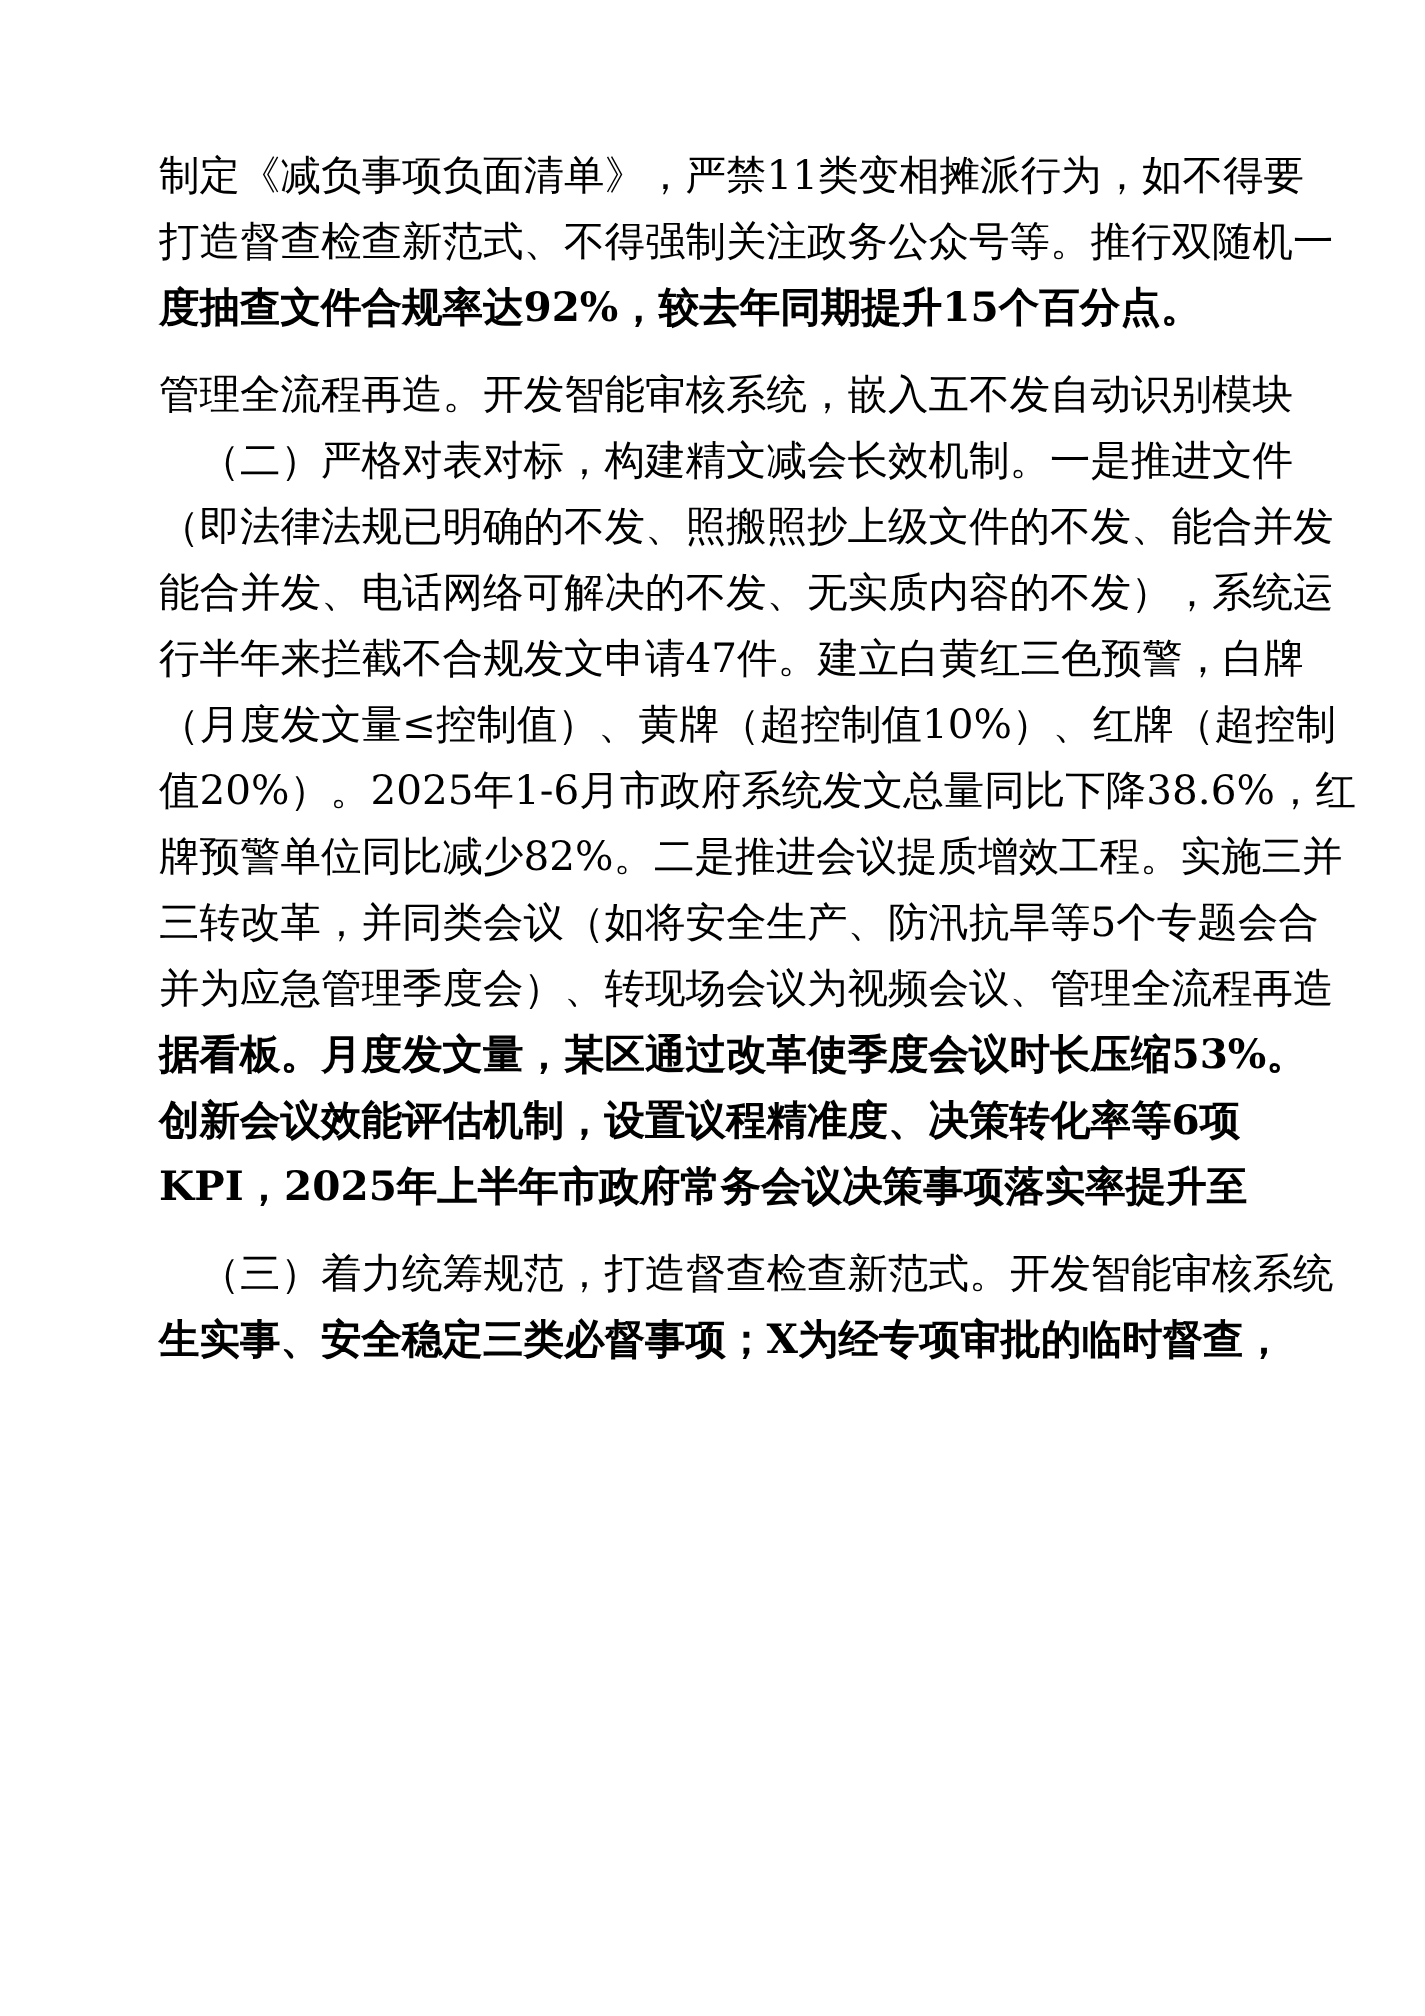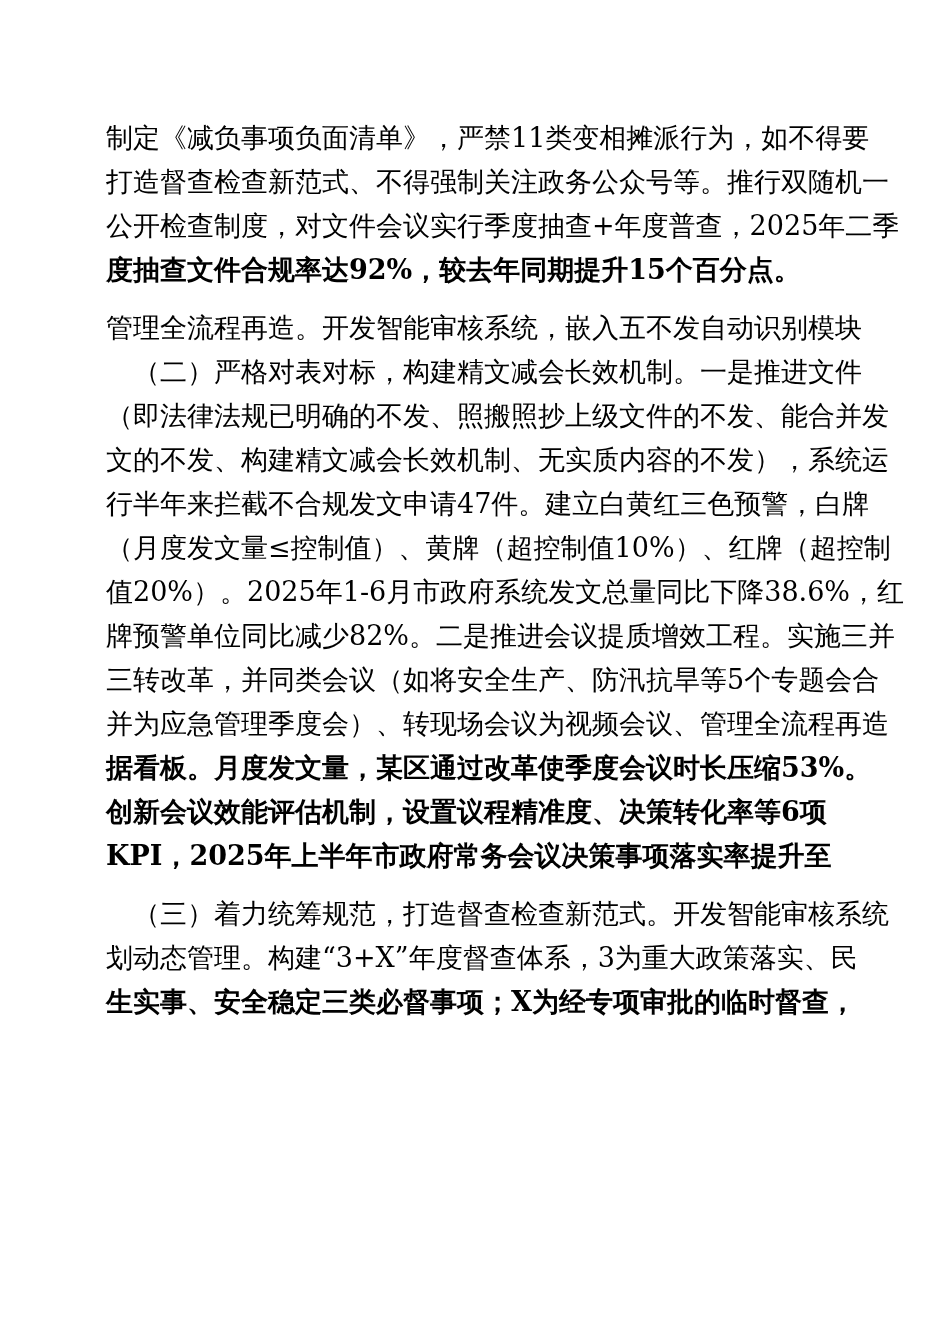--- a/index.html
+++ b/index.html
@@ -11,21 +11,21 @@
       width: 950px;
       height: 1344px;
       position: relative;
       overflow: hidden;
       font-family: "DejaVu Serif", "Liberation Serif", serif;
       color: #000000;
     }
     .page {
       position: absolute;
       left: 106px;
-      top: 116px;
+      top: 96px;
       width: 740px;
     }
     .para {
       margin: 0 0 14px 0;
     }
     .line {
       display: block;
       height: 44px;
       line-height: 44px;
       font-size: 27px;
@@ -40,39 +40,37 @@
     }
   </style>
 </head>
 <body>
 
 <div class="page">
 
   <div class="para">
     <span class="line">制定《减负事项负面清单》，严禁11类变相摊派行为，如不得要</span>
     <span class="line">打造督查检查新范式、不得强制关注政务公众号等。推行双随机一</span>
-    <span class="line">公开检查制度，对文件会议实行季度抽查+年度普查，2025年二季</span>
     <span class="line last">度抽查文件合规率达92%，较去年同期提升15个百分点。</span>
   </div>
 
   <div class="para">
     <span class="line">管理全流程再造。开发智能审核系统，嵌入五不发自动识别模块</span>
     <span class="line">　（二）严格对表对标，构建精文减会长效机制。一是推进文件</span>
     <span class="line">（即法律法规已明确的不发、照搬照抄上级文件的不发、能合并发</span>
-    <span class="line">文的不发、构建精文减会长效机制、无实质内容的不发），系统运</span>
+    <span class="line">能合并发、电话网络可解决的不发、无实质内容的不发），系统运</span>
     <span class="line">行半年来拦截不合规发文申请47件。建立白黄红三色预警，白牌</span>
     <span class="line">（月度发文量≤控制值）、黄牌（超控制值10%）、红牌（超控制</span>
     <span class="line">值20%）。2025年1-6月市政府系统发文总量同比下降38.6%，红</span>
     <span class="line">牌预警单位同比减少82%。二是推进会议提质增效工程。实施三并</span>
     <span class="line">三转改革，并同类会议（如将安全生产、防汛抗旱等5个专题会合</span>
     <span class="line">并为应急管理季度会）、转现场会议为视频会议、管理全流程再造</span>
     <span class="line last">据看板。月度发文量，某区通过改革使季度会议时长压缩53%。</span>
     <span class="line last">创新会议效能评估机制，设置议程精准度、决策转化率等6项</span>
     <span class="line last">KPI，2025年上半年市政府常务会议决策事项落实率提升至</span>
   </div>
 
   <div class="para">
     <span class="line">　（三）着力统筹规范，打造督查检查新范式。开发智能审核系统</span>
-    <span class="line">划动态管理。构建“3+X”年度督查体系，3为重大政策落实、民</span>
     <span class="line last">生实事、安全稳定三类必督事项；X为经专项审批的临时督查，</span>
   </div>
 
 </div>
 
 </body></html>

